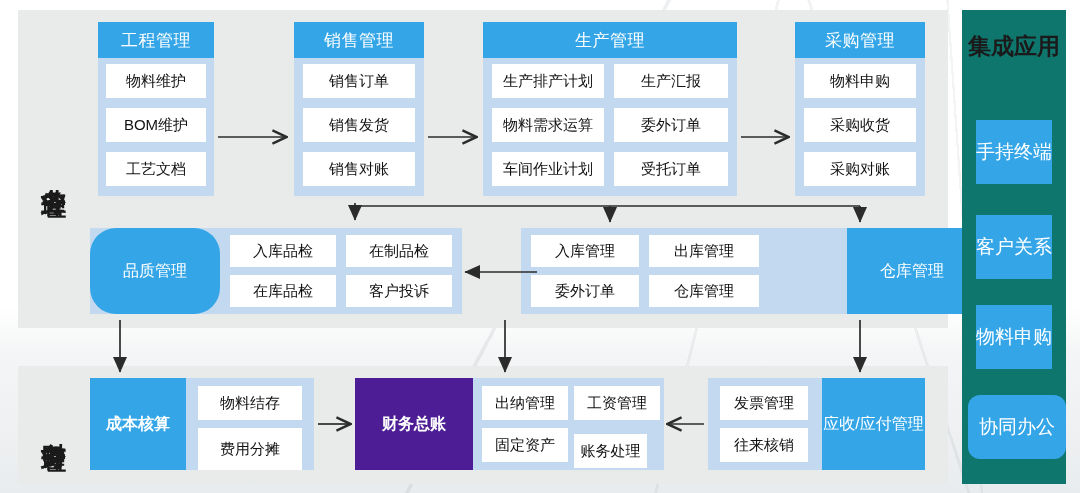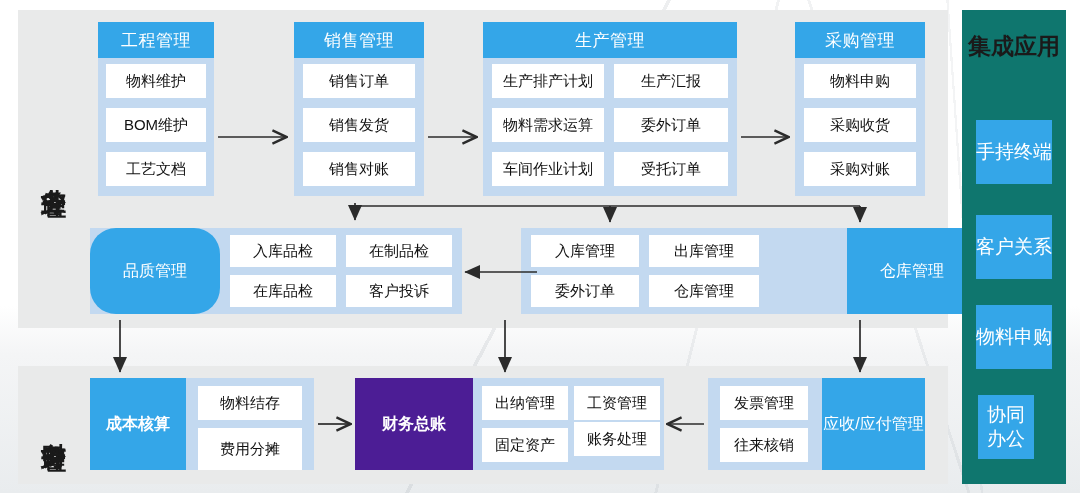--- a/index.html
+++ b/index.html
@@ -154,21 +154,21 @@
       <div class="cell" style="left:12px;top:50px;width:104px;height:42px;">费用分摊</div>
     </div>
   </div>
 
   <div class="module" style="left:355px;top:378px;width:309px;height:92px;">
     <div class="sideblock red" style="left:0;top:0;width:118px;height:92px;">财务总账</div>
     <div class="body" style="top:0;left:118px;">
       <div class="cell" style="left:9px;top:8px;width:86px;height:34px;">出纳管理</div>
       <div class="cell" style="left:101px;top:8px;width:86px;height:34px;">工资管理</div>
       <div class="cell" style="left:9px;top:50px;width:86px;height:34px;">固定资产</div>
-      <div class="cell" style="left:101px;top:44px;width:86px;height:34px;">账务处理</div>
+      <div class="cell" style="left:101px;top:56px;width:73px;height:34px;">账务处理</div>
     </div>
   </div>
 
   <div class="module" style="left:708px;top:378px;width:217px;height:92px;">
     <div class="body" style="top:0;left:0;right:103px;">
       <div class="cell" style="left:12px;top:8px;width:88px;height:34px;">发票管理</div>
       <div class="cell" style="left:12px;top:50px;width:88px;height:34px;">往来核销</div>
     </div>
     <div class="sideblock" style="right:0;top:0;width:103px;height:92px;">应收/应付管理</div>
   </div>
@@ -205,16 +205,16 @@
 
       <line x1="704" y1="424" x2="668" y2="424" marker-end="url(#ah)"></line>
     </g>
   </svg>
 
   <div id="right-rail" style="left:962px;top:10px;width:104px;height:474px;">
     <div id="rail-title" style="top:22px;">集成应用</div>
     <div class="rail-item" style="left:14px;top:110px;width:76px;height:64px;">手持终端</div>
     <div class="rail-item" style="left:14px;top:205px;width:76px;height:64px;">客户关系</div>
     <div class="rail-item" style="left:14px;top:295px;width:76px;height:64px;">物料申购</div>
-    <div class="rail-item" style="left:16px;top:385px;width:56px;height:64px;">协同办公</div>
+    <div class="rail-item" style="left:6px;top:385px;width:98px;height:64px;border-radius:12px;">协同办公</div>
   </div>
 
 </div>
 
 </body></html>

